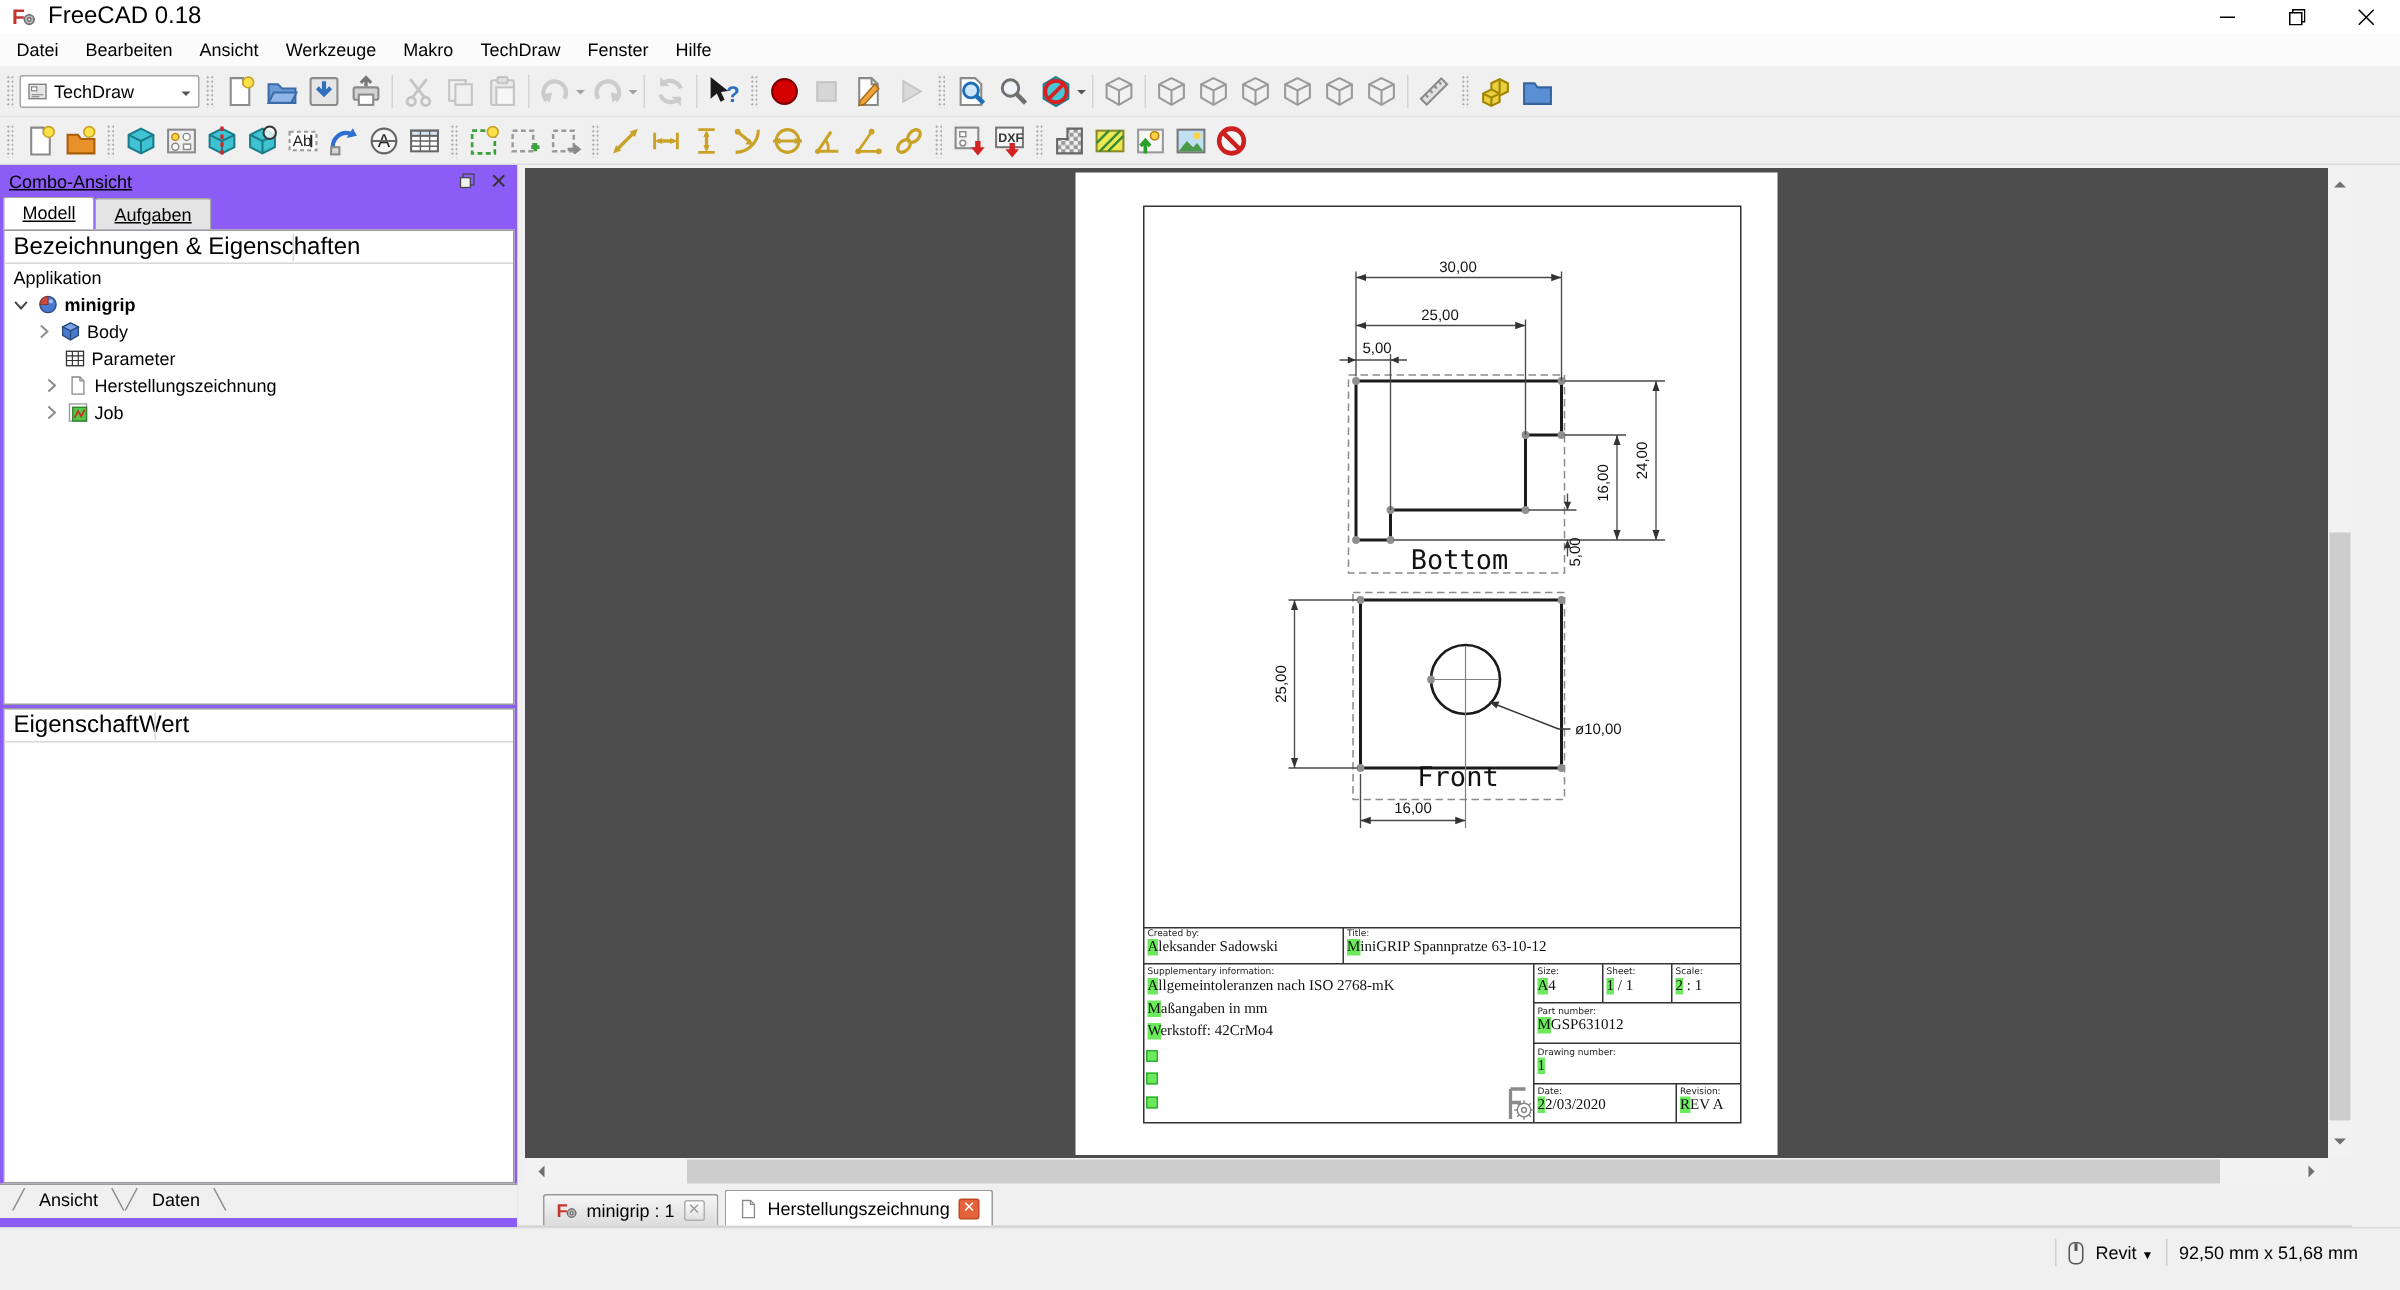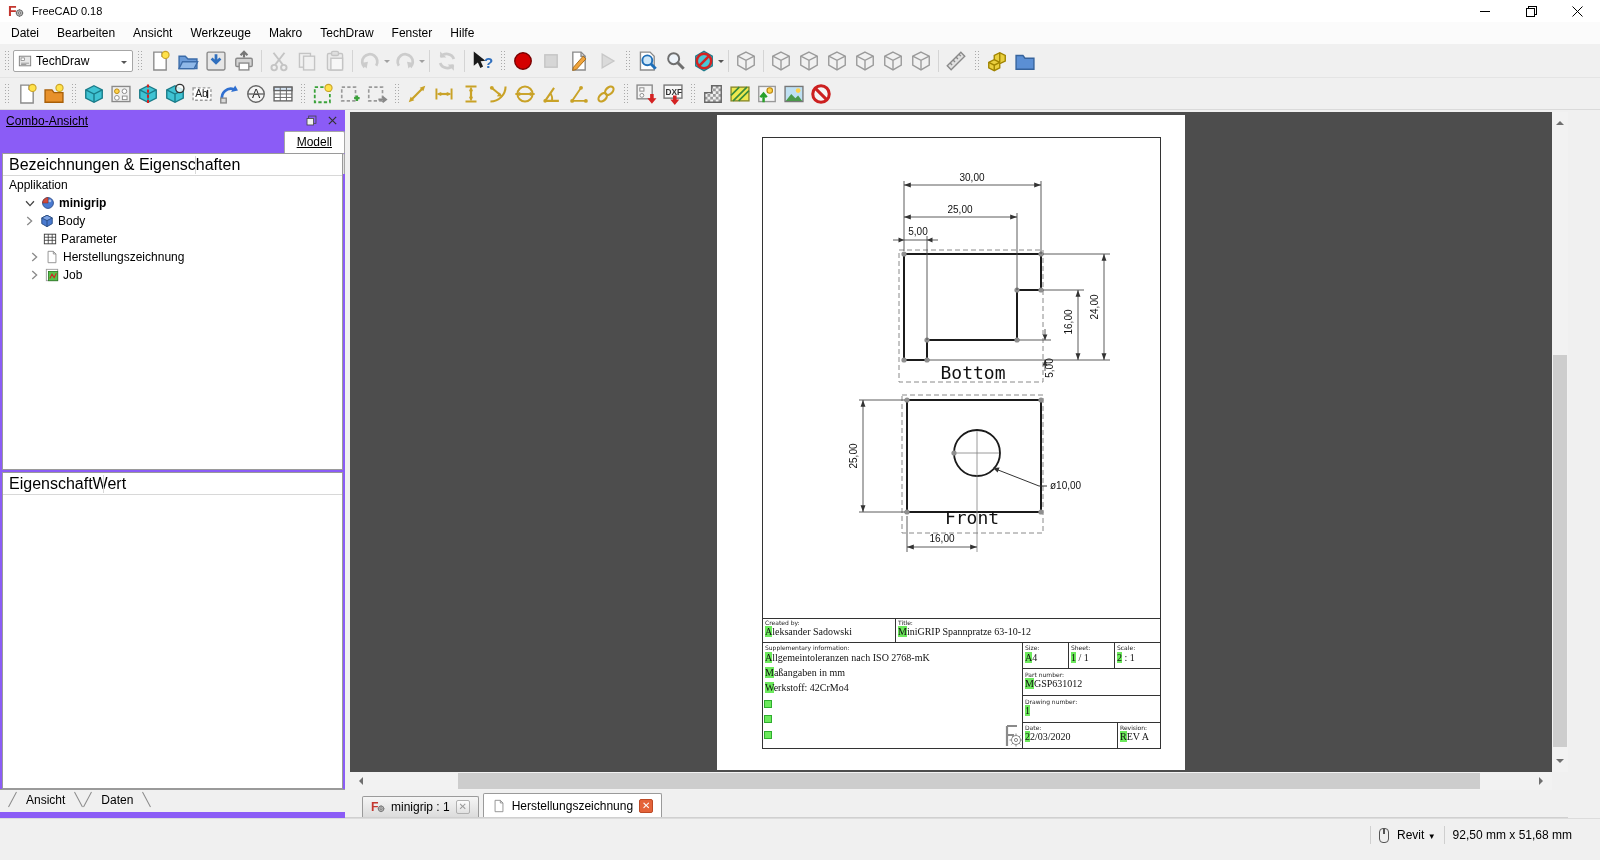--- a/index.html
+++ b/index.html
@@ -2,21 +2,21 @@
 <html><head>
 <meta charset="utf-8">
 <style>
   * { margin:0; padding:0; box-sizing:border-box; }
   html,body { width:1600px; height:860px; }
   body { position:relative; font-family:"Liberation Sans",sans-serif; background:#f0f0f0; overflow:hidden; color:#000; }
 
   
   #titlebar { position:absolute; left:0; top:0; width:1600px; height:22px; background:#fff; display:flex; align-items:center; }
   #titlebar .appicon { width:16px; height:16px; margin-left:8px; }
-  #titlebar .title { font-size:11px; margin-left:8px; }
+  #titlebar .title { font-size:16px; margin-left:8px; }
   .wbtns { position:absolute; right:0; top:0; height:22px; display:flex; }
   .wbtn { width:46px; height:22px; display:flex; align-items:center; justify-content:center; }
 
   
   #menubar { position:absolute; left:0; top:22px; width:1600px; height:22px; background:#fbfbfb; display:flex; align-items:center; padding-left:2px; }
   .menu-item { font-size:12px; padding:3px 9px; cursor:default; }
 
   
   .toolbar { position:absolute; left:0; width:1600px; background:#f0f0f0; display:flex; align-items:center; }
   #toolbar1 { top:44px; height:34px; border-bottom:1px solid #e4e4e4; }
@@ -30,21 +30,21 @@
   .darr { width:0; height:0; border:3px solid transparent; border-top-color:#555; margin:4px 1px 0 0; }
   .wbcombo { display:flex; align-items:center; width:120px; height:22px; background:#fff; border:1px solid #a6a6a6; border-radius:2px; padding:0 4px; gap:4px; font-size:12px; }
   .wbcombo svg { width:14px; height:14px; }
   .wbcombo .spring { flex:1; }
 
   
   #dock { position:absolute; left:0; top:110px; width:345px; height:708px; background:#8b5cf6;text-decoration:underline; }
   #dockhead { height:21px; display:flex; align-items:center; font-size:12px; padding:0 6px; }
   #dockhead .spring { flex:1; }
   #dockhead svg { width:13px; height:13px; margin-left:8px; }
-  #docktabs { height:22px; display:flex; padding-left:2px; align-items:flex-end;flex-direction:column; }
+  #docktabs { height:22px; display:flex; padding-left:2px; align-items:flex-end; }
   .dtab { font-size:12px; padding:3px 12px; border:1px solid #a6a6a6; border-bottom:none; background:#e4e4e4; border-radius:2px 2px 0 0; }
   .dtab.active { background:#fff; padding-bottom:4px; }
   .panelbox { position:absolute; left:2px; width:341px; background:#fff; border:1px solid #9a9a9a; }
   #treebox { top:43px; height:317px; }
   #propbox { top:362px; height:317px; }
   .phead { height:22px; display:flex; align-items:center; font-size:16px; border-bottom:1px solid #d8d8d8; position:relative; }
   .phead .c1 { padding-left:6px; }
   .phead .dv { position:absolute; top:2px; width:1px; height:18px; background:#d8d8d8; }
   .trow { display:flex; align-items:center; height:18px; font-size:12px; gap:4px; }
   .trow svg { width:14px; height:14px; flex:0 0 auto; }
@@ -747,21 +747,21 @@
   </div>
 
   <div id="treebox" class="panelbox">
     <div class="phead">
       <span class="c1">Bezeichnungen &amp; Eigenschaften</span>
       <span class="dv" style="left:192px"></span>
     </div>
     <div class="trow" style="padding-left:6px">
       <span>Applikation</span>
     </div>
-    <div class="trow" style="padding-left:20px">
+    <div class="trow" style="padding-left:4px">
       <svg class="chev">
           <use href="#s-chevd"></use>
         </svg>
       <svg>
           <use href="#s-fcdoc"></use>
         </svg>
       <span style="font-weight:bold">minigrip</span>
     </div>
     <div class="trow" style="padding-left:19px">
       <svg class="chev">

